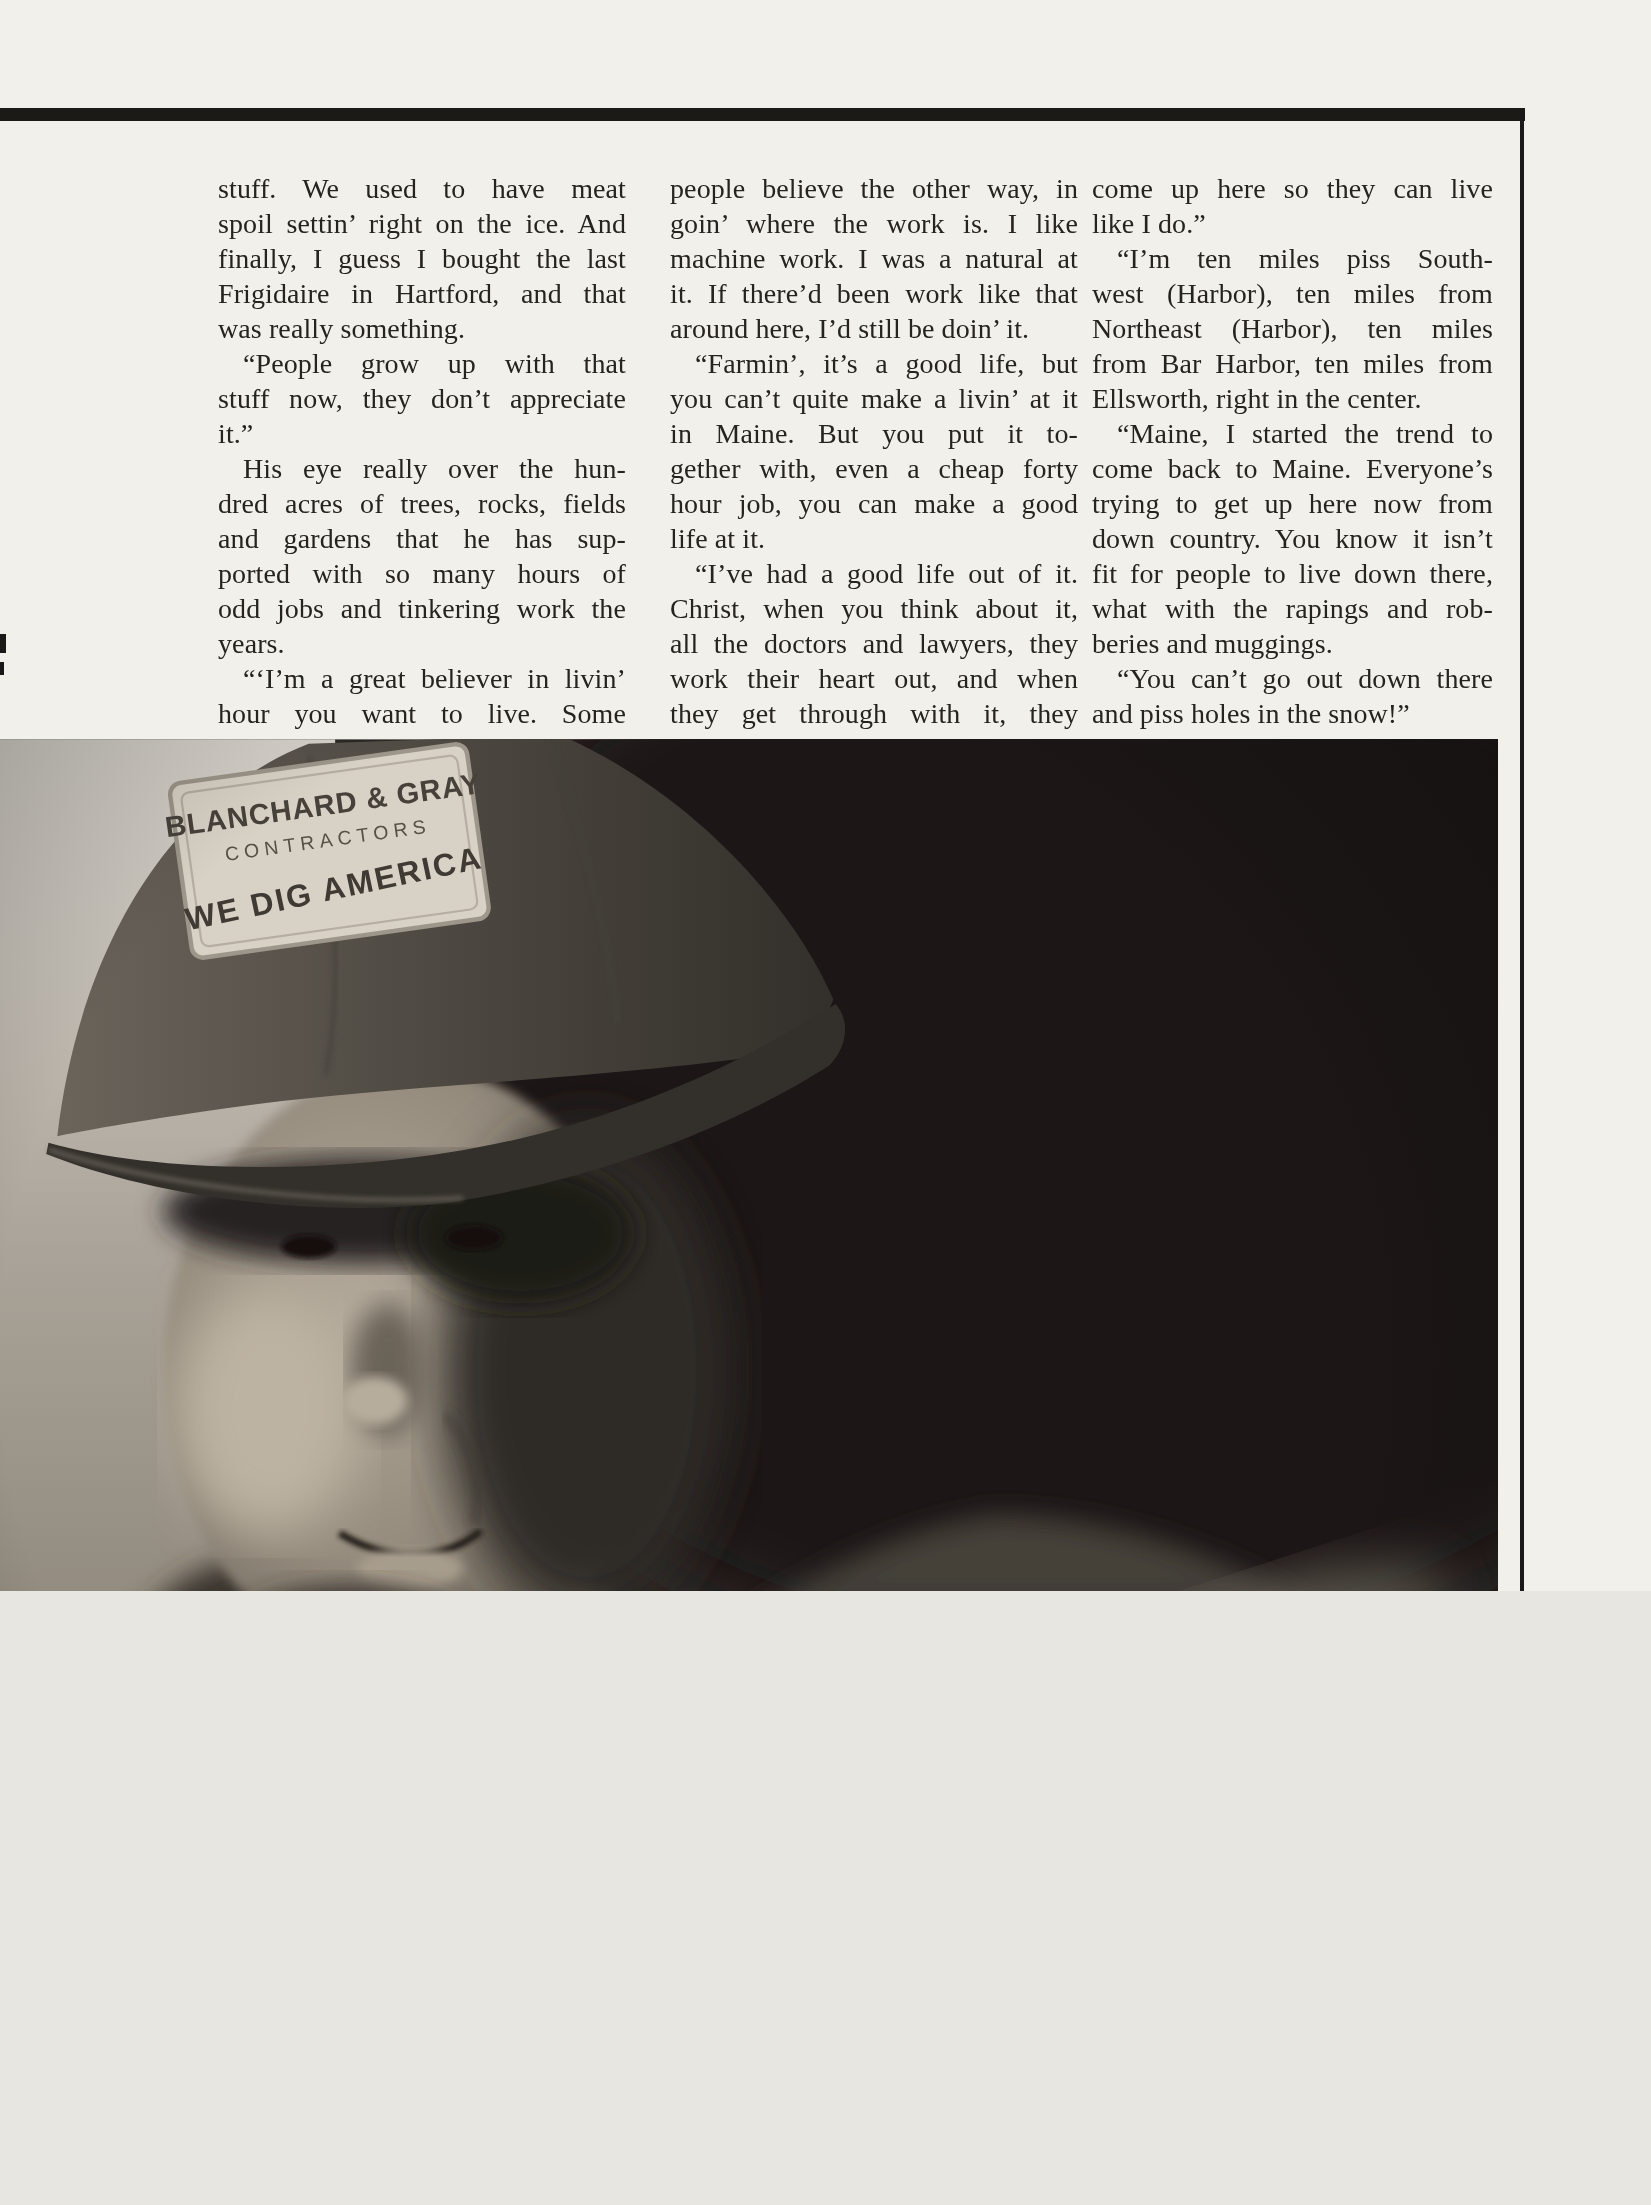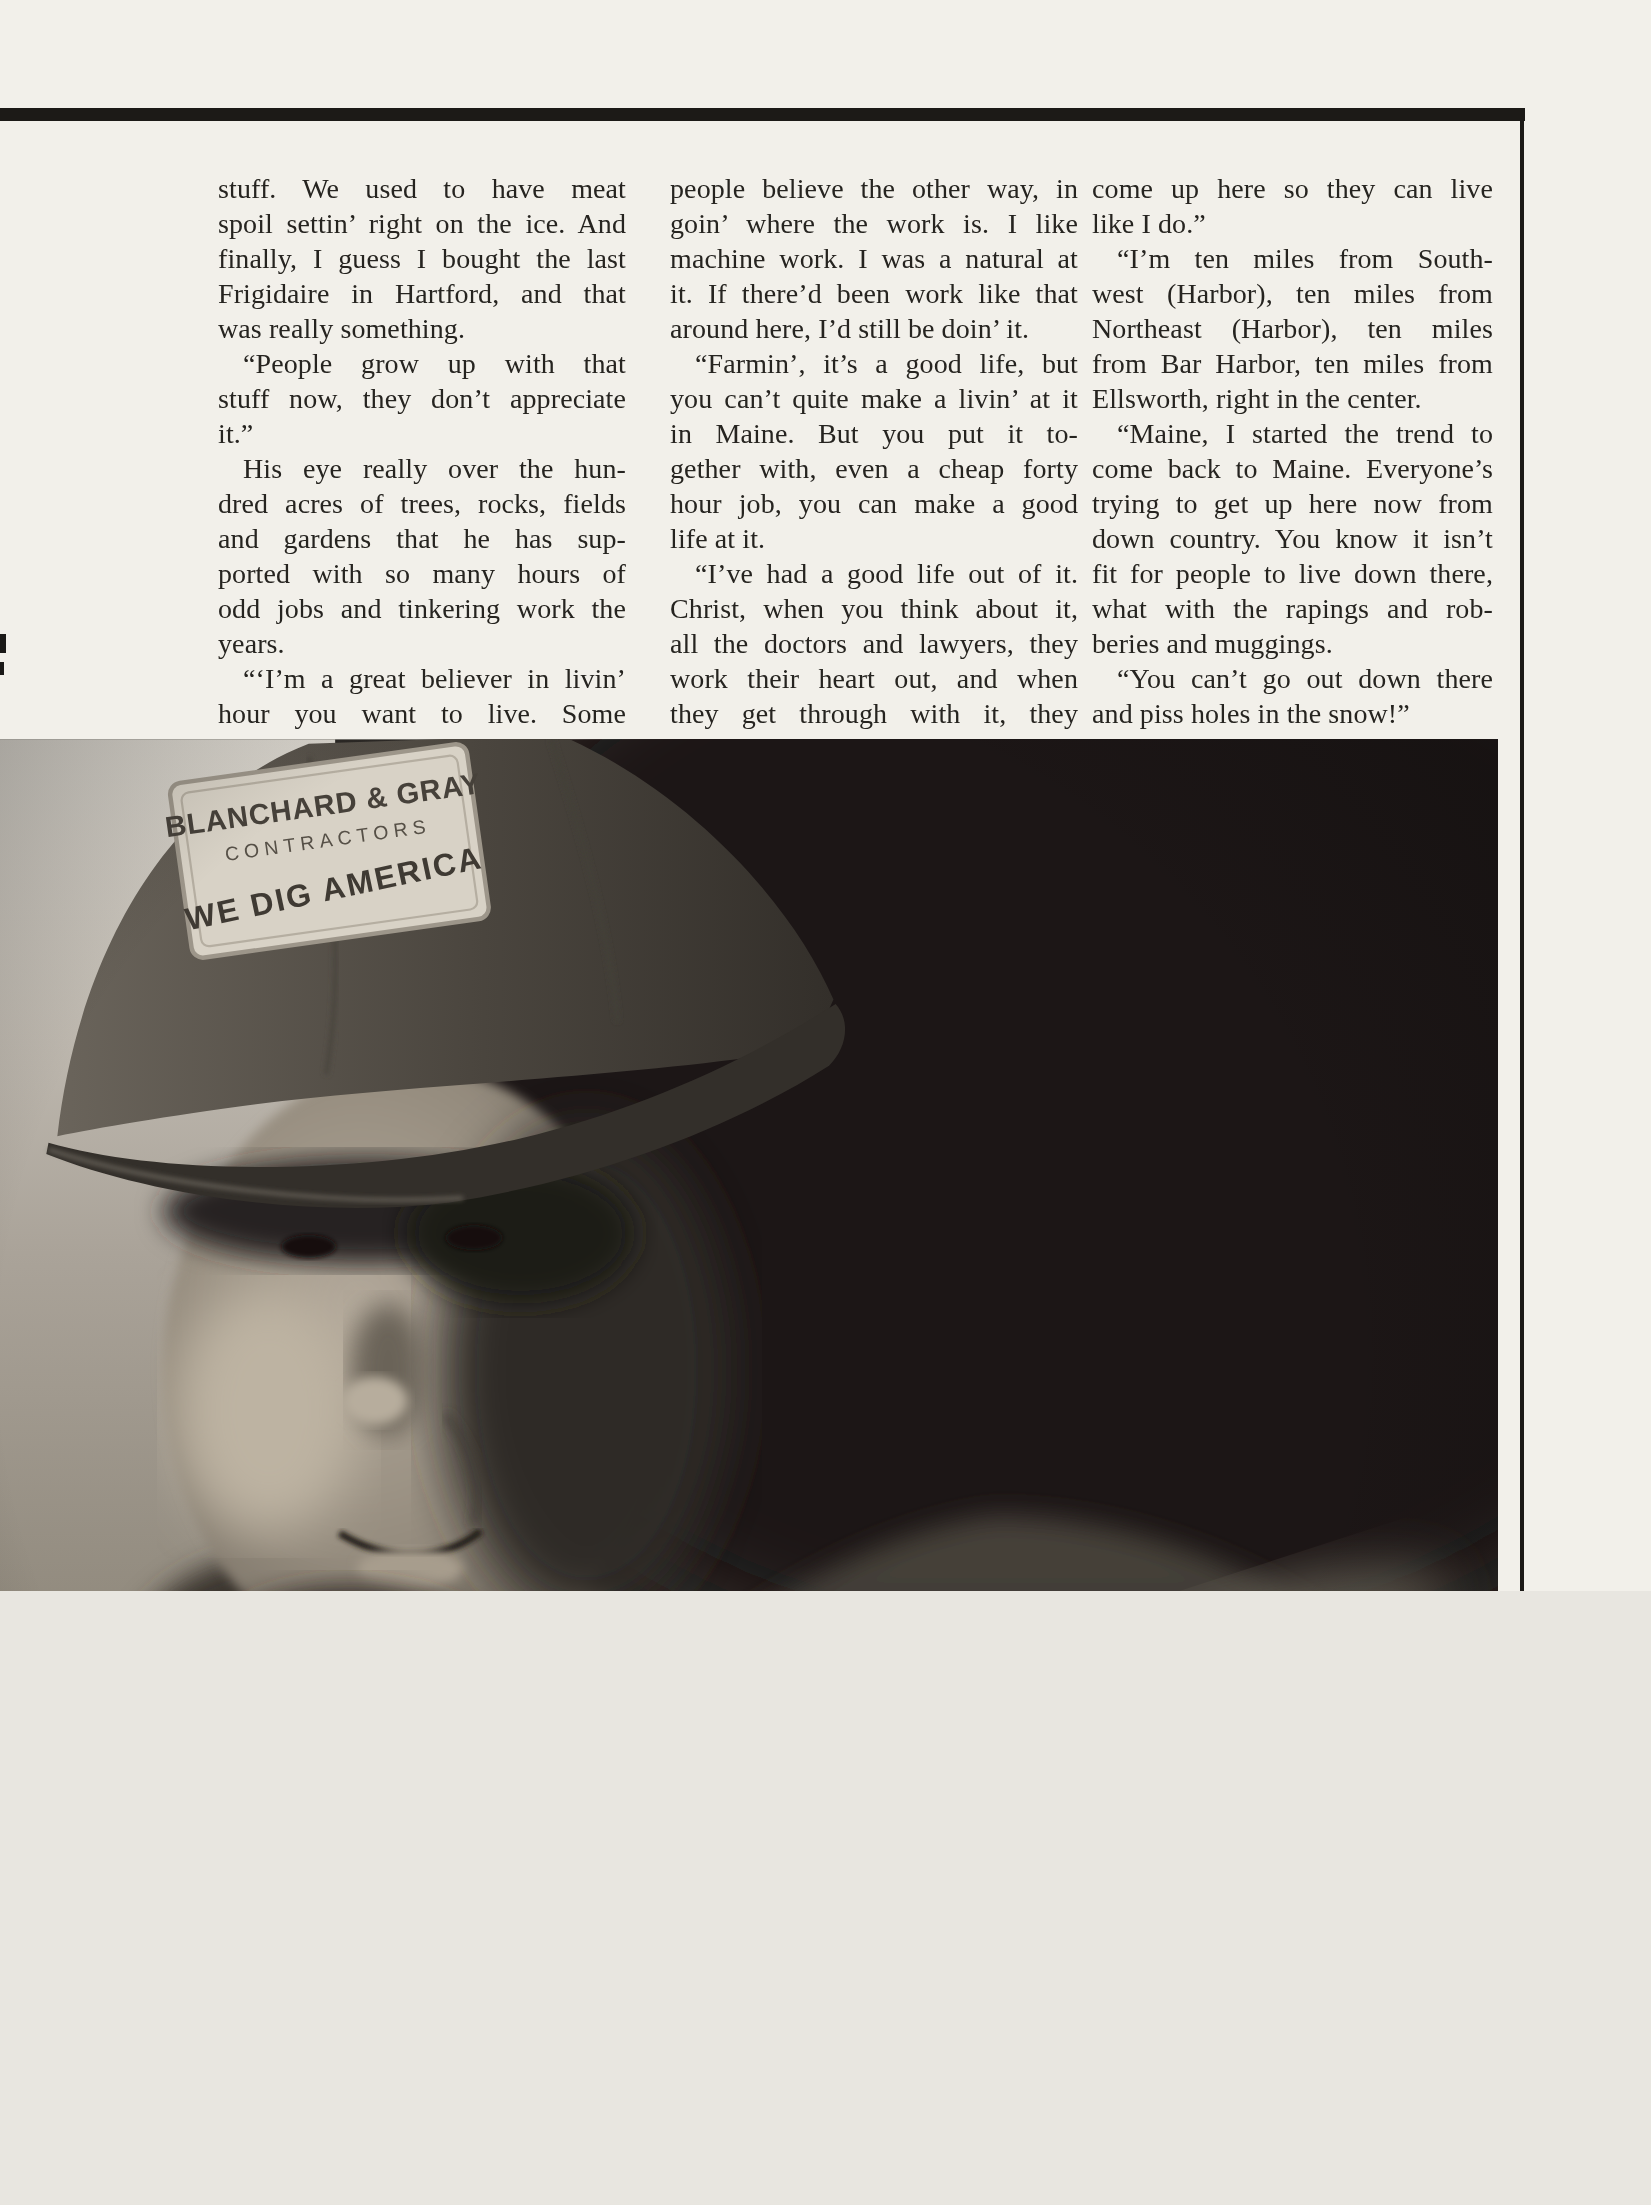--- a/index.html
+++ b/index.html
@@ -113,21 +113,21 @@
       <div class="line last">life at it.</div>
       <div class="line indent">“I’ve had a good life out of it.</div>
       <div class="line">Christ, when you think about it,</div>
       <div class="line">all the doctors and lawyers, they</div>
       <div class="line">work their heart out, and when</div>
       <div class="line">they get through with it, they</div>
     </div>
   <div class="col col-3">
       <div class="line">come up here so they can live</div>
       <div class="line last">like I do.”</div>
-      <div class="line indent">“I’m ten miles from South-</div>
+      <div class="line indent">“I’m ten miles piss South-</div>
       <div class="line">west (Harbor), ten miles from</div>
       <div class="line">Northeast (Harbor), ten miles</div>
       <div class="line">from Bar Harbor, ten miles from</div>
       <div class="line last">Ellsworth, right in the center.</div>
       <div class="line indent">“Maine, I started the trend to</div>
       <div class="line">come back to Maine. Everyone’s</div>
       <div class="line">trying to get up here now from</div>
       <div class="line">down country. You know it isn’t</div>
       <div class="line">fit for people to live down there,</div>
       <div class="line">what with the rapings and rob-</div>

